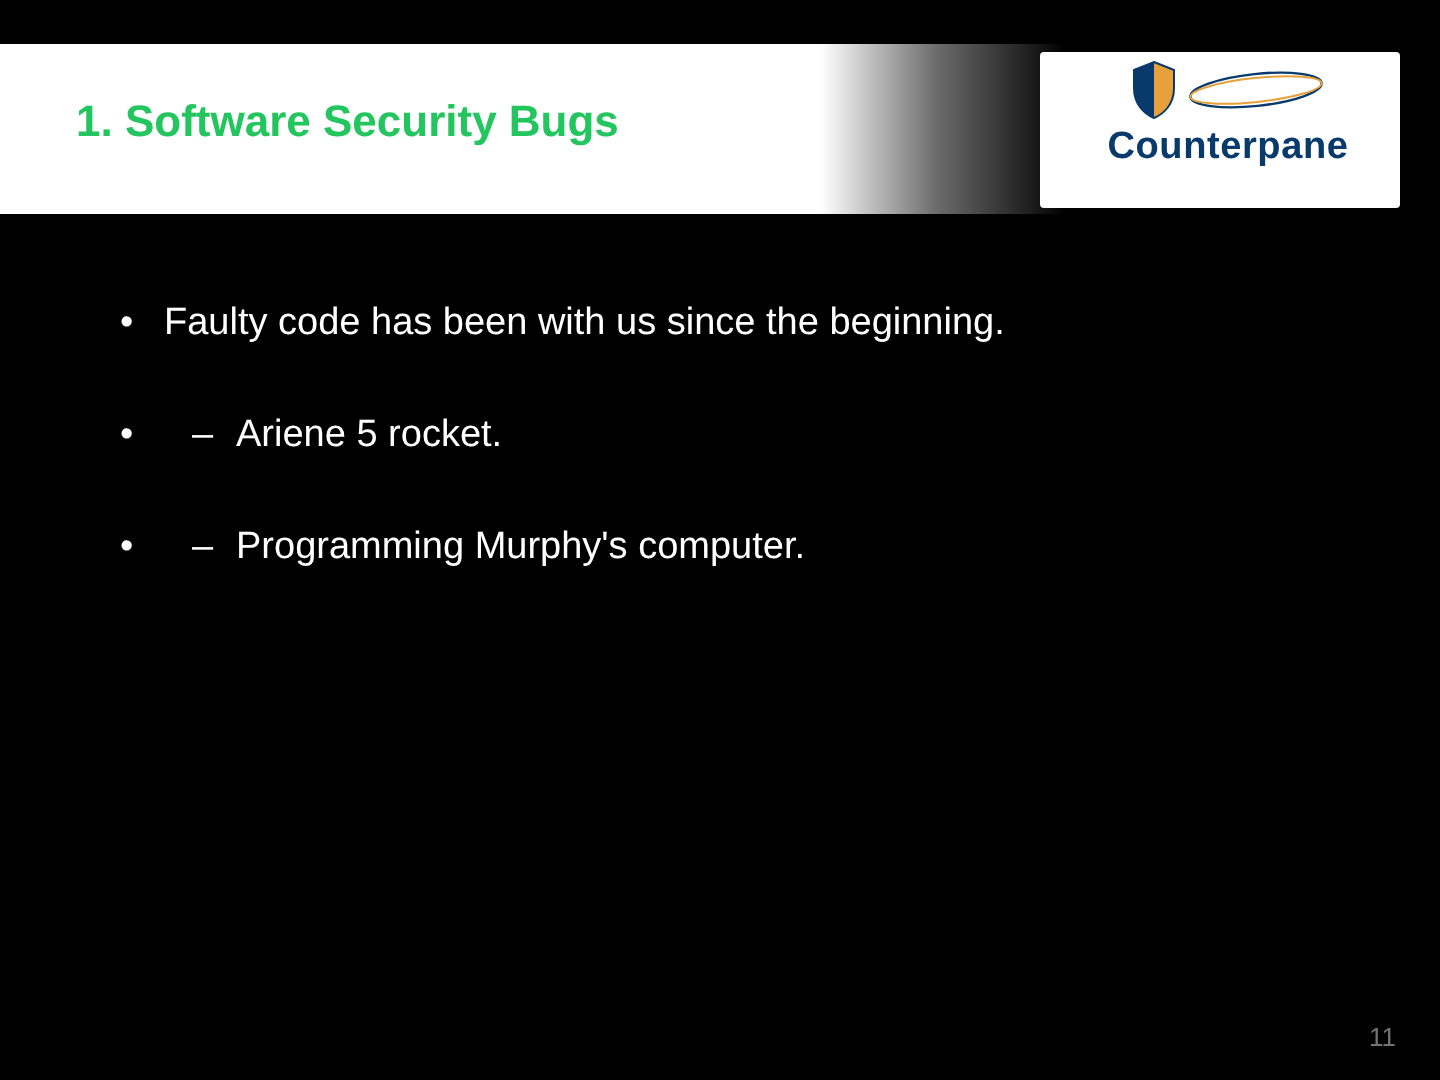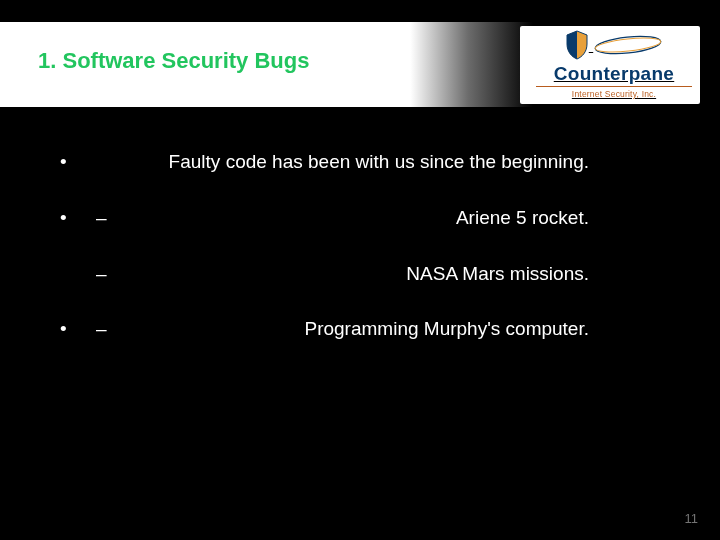--- a/index.html
+++ b/index.html
@@ -33,21 +33,20 @@
     position: absolute;
     top: 26px;
     right: 20px;
     width: 180px;
     height: 78px;
     background: #fff;
     border-radius: 2px;
     box-sizing: border-box;
     padding: 4px 8px 4px 16px;
     text-align: center;
-    text-decoration: underline;
   }
   .logo-top {
     position: relative;
     height: 34px;
   }
   .logo-shield {
     display: inline-block;
     vertical-align: middle;
   }
   .logo-swoosh {
@@ -73,21 +72,20 @@
   .body-area {
     position: absolute;
     top: 150px;
     left: 0;
     width: 647px;
     box-sizing: border-box;
     padding: 0 58px 0 58px;
     color: #fff;
     font-size: 19px;
     line-height: 1.25;
-    text-align: right;
   }
   ul.top {
     list-style: none;
     margin: 0;
     padding: 0;
   }
   ul.top > li {
     position: relative;
     padding-left: 24px;
     margin-bottom: 20px;
@@ -142,35 +140,31 @@
       </svg>
     </span>
     <span class="logo-swoosh">
       <svg width="70" height="22" viewBox="0 0 70 22">
         <ellipse cx="35" cy="11" rx="33" ry="8" fill="none" stroke="#083a6b" stroke-width="1.2" transform="rotate(-6 35 11)"></ellipse>
         <ellipse cx="35" cy="11" rx="33" ry="6" fill="none" stroke="#e8a03a" stroke-width="1" transform="rotate(-6 35 11)"></ellipse>
       </svg>
     </span>
   </div>
   <div class="logo-name">Counterpane</div>
-  <div class="logo-sub">Internet Security, Inc.</div>
 </div>
 
 <div class="body-area">
   <ul class="top">
     <li>
       <span>Faulty code has been with us since the beginning.</span>
     </li>
     <li>
       <ul class="sub">
         <li>
           <span>Ariene 5 rocket.</span>
-        </li>
-        <li>
-          <span>NASA Mars missions.</span>
         </li>
       </ul>
     </li>
     <li>
       <ul class="sub">
         <li>
           <span>Programming Murphy's computer.</span>
         </li>
       </ul>
     </li>

